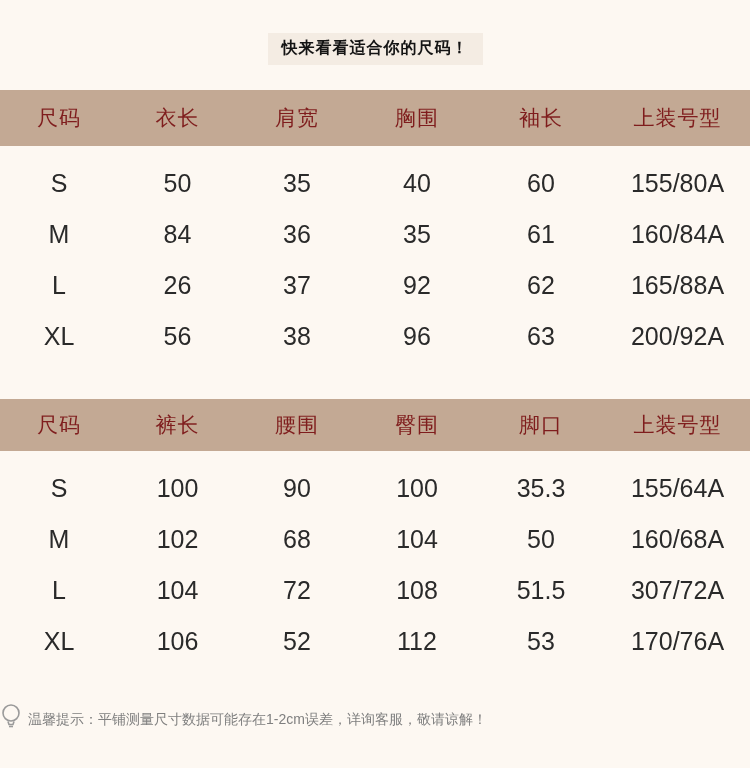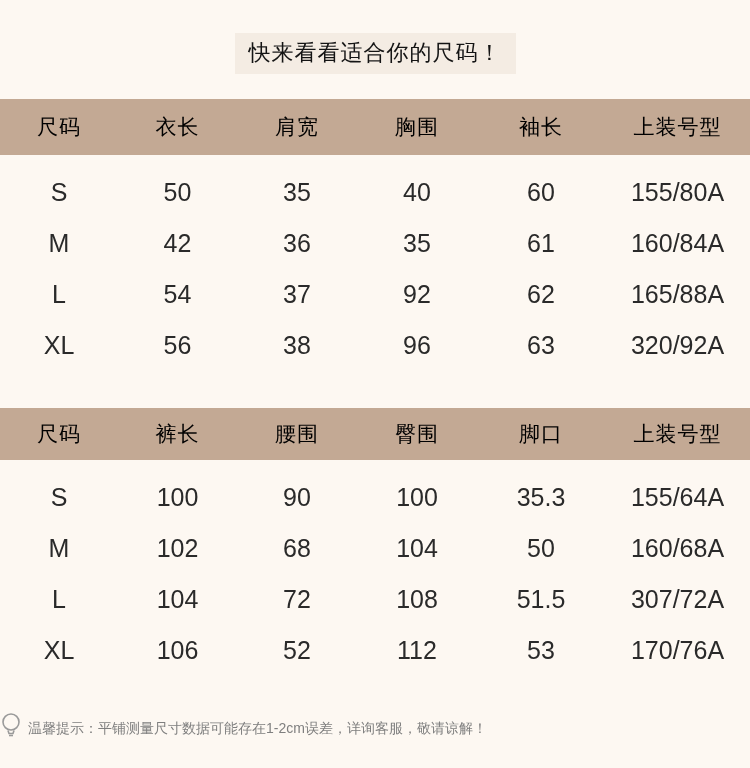--- a/index.html
+++ b/index.html
@@ -19,40 +19,40 @@
     position: relative;
   }
   .title-wrap {
     padding-top: 33px;
     text-align: center;
   }
   .title-box {
     display: inline-block;
     background: #f4ece3;
     padding: 5px 14px 6px 14px;
-    font-size: 22px;
-    font-weight: normal;
+    font-size: 16px;
+    font-weight: bold;
     color: #141414;
     letter-spacing: 1px;
   }
   table.size-table {
     width: 750px;
     border-collapse: collapse;
     table-layout: fixed;
     text-align: center;
   }
   table.size-table.first {
     margin-top: 25px;
   }
   table.size-table.second {
     margin-top: 37px;
   }
   table.size-table thead th {
     background: #c3a994;
-    color: #000000;
+    color: #7f1d1d;
     font-weight: normal;
     font-size: 21px;
     height: 54px;
     letter-spacing: 1px;
   }
   table.size-table.second thead th {
     height: 50px;
   }
   table.size-table tbody td {
     color: #2a2a2a;
@@ -115,41 +115,41 @@
         <tr>
           <td>S</td>
           <td>50</td>
           <td>35</td>
           <td>40</td>
           <td>60</td>
           <td>155/80A</td>
         </tr>
         <tr>
           <td>M</td>
-          <td>42</td>
+          <td>84</td>
           <td>36</td>
           <td>35</td>
           <td>61</td>
           <td>160/84A</td>
         </tr>
         <tr>
           <td>L</td>
-          <td>54</td>
+          <td>26</td>
           <td>37</td>
           <td>92</td>
           <td>62</td>
           <td>165/88A</td>
         </tr>
         <tr>
           <td>XL</td>
           <td>56</td>
           <td>38</td>
           <td>96</td>
           <td>63</td>
-          <td>320/92A</td>
+          <td>200/92A</td>
         </tr>
       </tbody>
   </table>
 
   <table class="size-table second">
     <colgroup>
       <col class="c1">
         <col class="c2">
         <col class="c3">
       <col class="c4">

